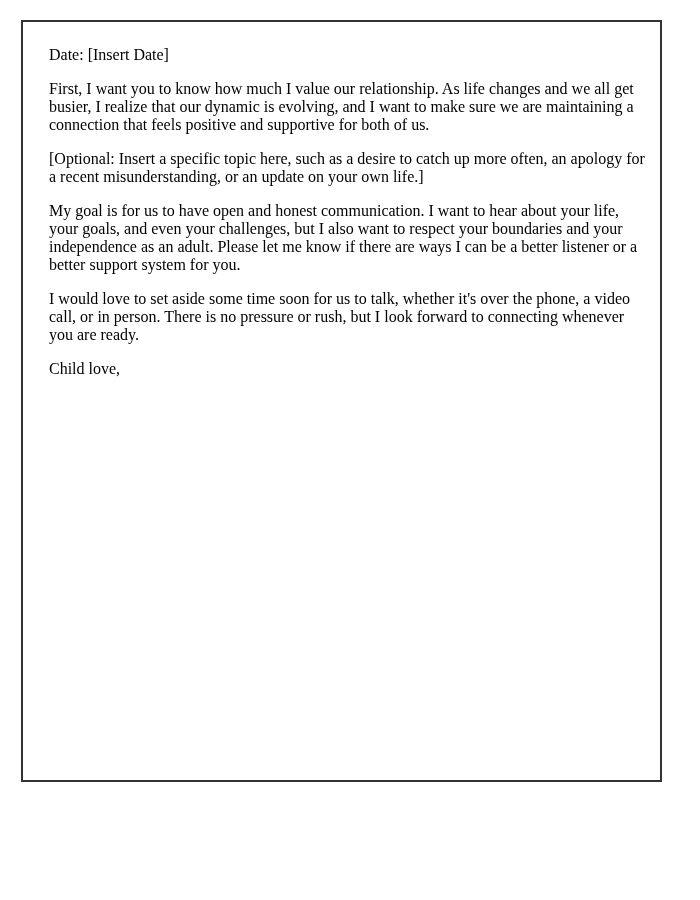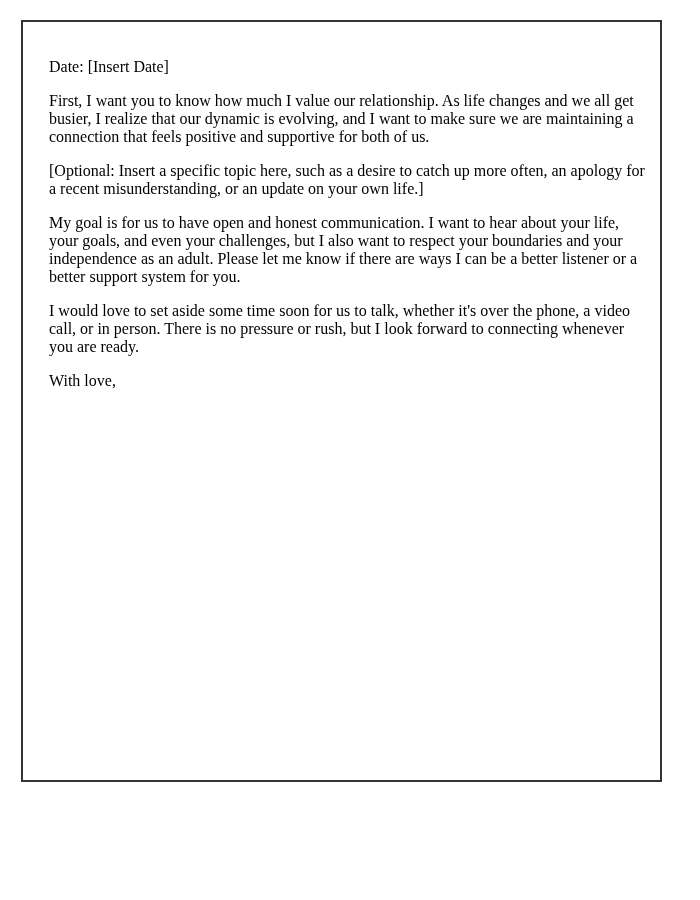--- a/index.html
+++ b/index.html
@@ -15,34 +15,34 @@
   }
   .letter-frame {
     position: absolute;
     left: 21px;
     top: 20px;
     width: 641px;
     height: 762px;
     box-sizing: border-box;
     border: 2px solid #333333;
     background: #ffffff;
-    padding: 20px 14px 0 26px;
+    padding: 8px 14px 0 26px;
     overflow: hidden;
   }
   .letter-frame p {
     margin: 16px 0;
     font-size: 16px;
     line-height: 18px;
     color: #000000;
     text-align: left;
   }
 </style>
 </head>
 <body>
 
 <div class="letter-frame">
   <p>Date: [Insert Date]</p>
   <p>First, I want you to know how much I value our relationship. As life changes and we all get busier, I realize that our dynamic is evolving, and I want to make sure we are maintaining a connection that feels positive and supportive for both of us.</p>
   <p>[Optional: Insert a specific topic here, such as a desire to catch up more often, an apology for a recent misunderstanding, or an update on your own life.]</p>
   <p>My goal is for us to have open and honest communication. I want to hear about your life, your goals, and even your challenges, but I also want to respect your boundaries and your independence as an adult. Please let me know if there are ways I can be a better listener or a better support system for you.</p>
   <p>I would love to set aside some time soon for us to talk, whether it's over the phone, a video call, or in person. There is no pressure or rush, but I look forward to connecting whenever you are ready.</p>
-  <p>With love,</p>
+  <p>Child love,</p>
 </div>
 
 </body></html>

